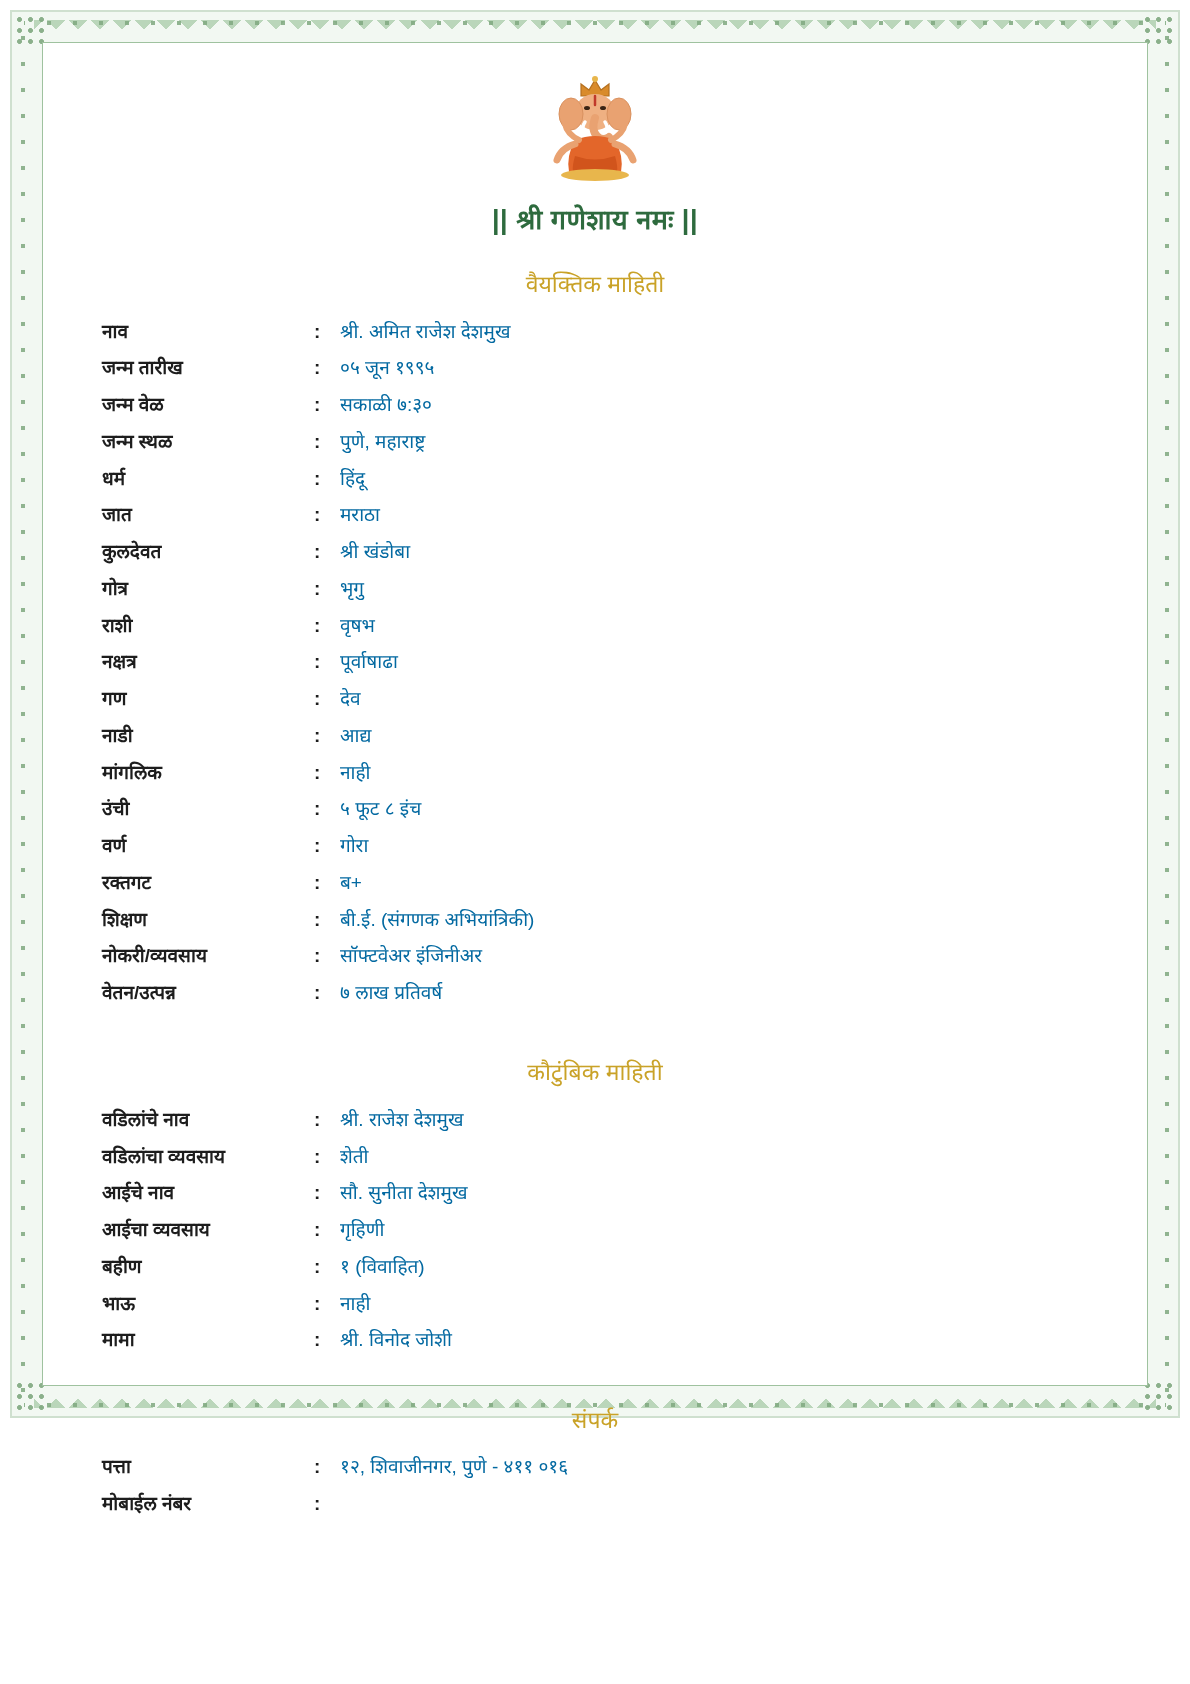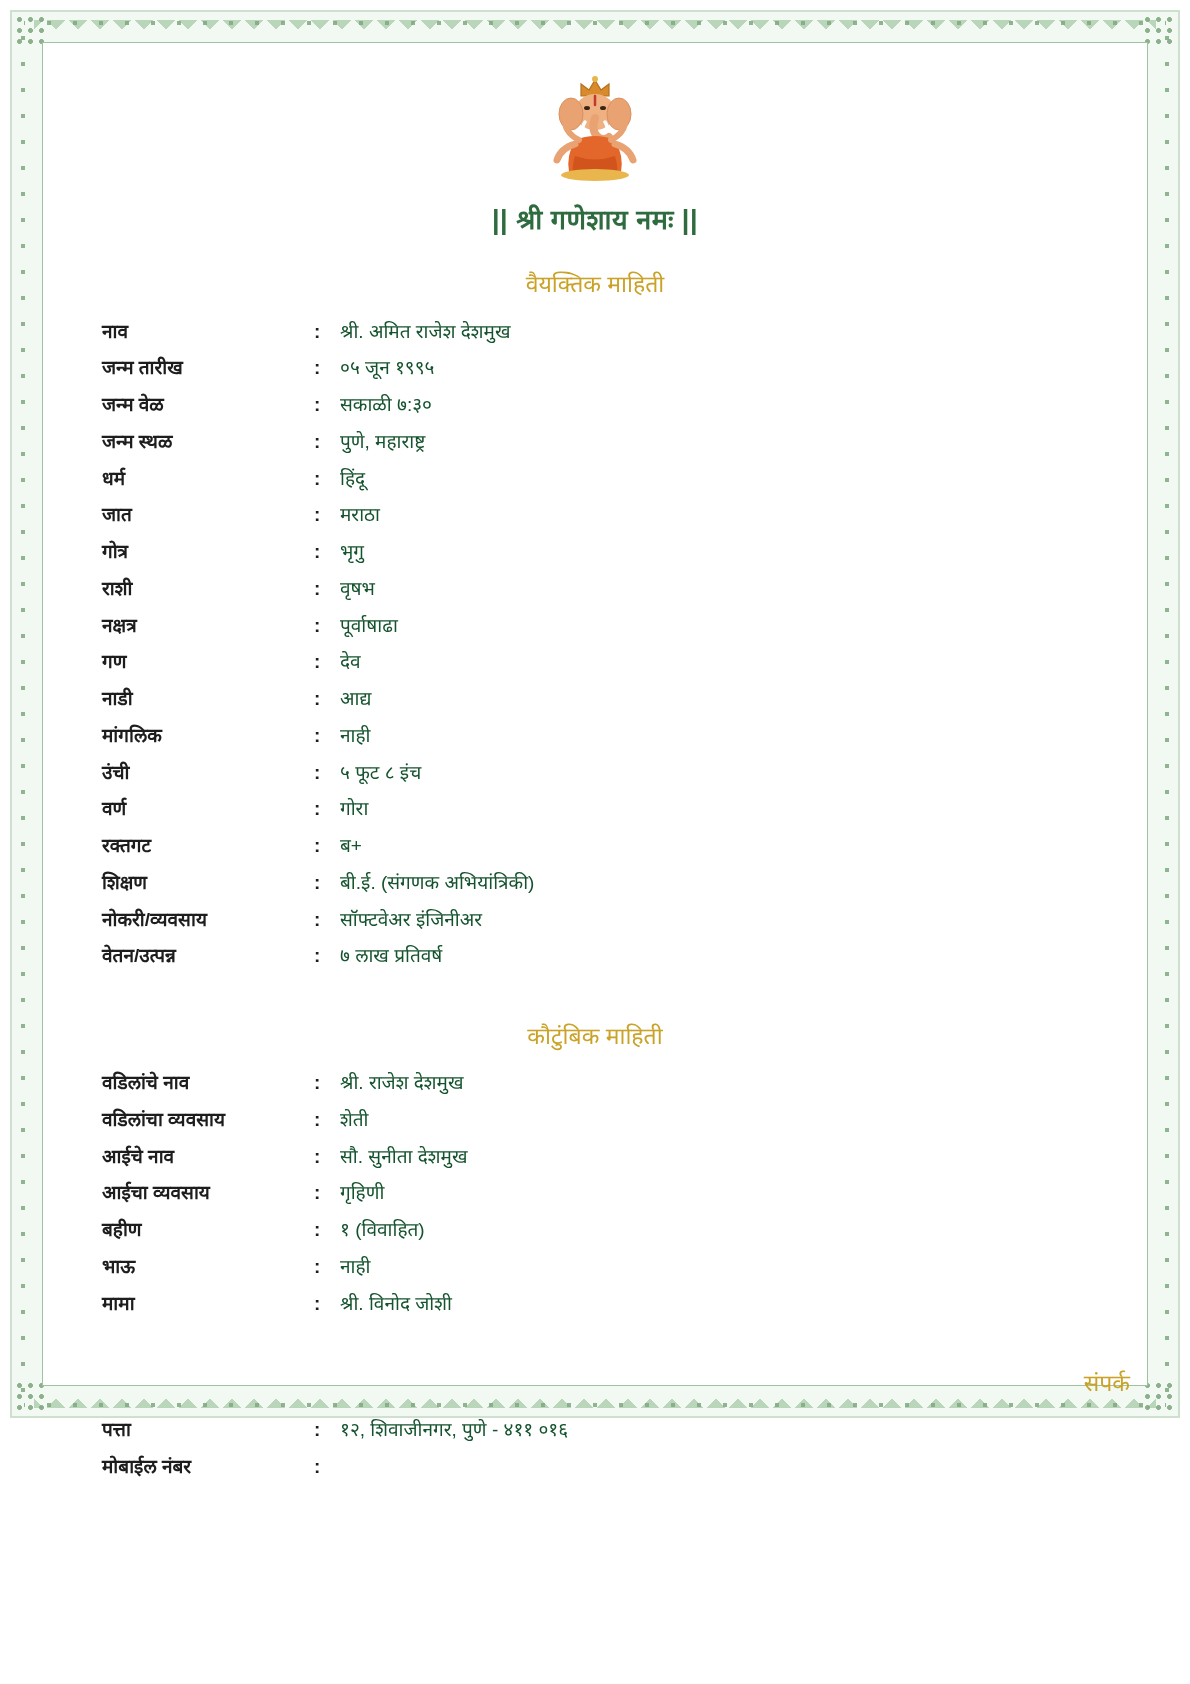--- a/index.html
+++ b/index.html
@@ -133,21 +133,21 @@
 
   .section-title {
     text-align: center;
     font-size: 23px;
     font-weight: normal;
     color: #c9a227;
     margin-top: 30px;
     margin-bottom: 14px;
   }
   .section-title.family { margin-top: 44px; }
-  .section-title.contact { margin-top: 44px; text-align: right; }
+  .section-title.contact { margin-top: 44px; }
 
   table.rows {
     width: 100%;
     border-collapse: collapse;
     margin-left: 42px;
   }
   table.rows td {
     vertical-align: top;
     font-size: 19px;
     padding: 6.5px 0;
@@ -158,21 +158,21 @@
     font-weight: bold;
     color: #1d1d1d;
     white-space: nowrap;
   }
   td.colon {
     width: 26px;
     font-weight: bold;
     color: #1d1d1d;
   }
   td.value {
-    color: #14532d;
+    color: #0369a1;
   }
 </style>
 </head>
 <body>
 
 <div class="page">
 
   <div class="border-outer"></div>
 
   <div class="chevron-band top"></div>
@@ -254,20 +254,25 @@
           <td class="label">धर्म</td>
           <td class="colon">:</td>
           <td class="value">हिंदू</td>
         </tr>
         <tr>
           <td class="label">जात</td>
           <td class="colon">:</td>
           <td class="value">मराठा</td>
         </tr>
         <tr>
+          <td class="label">कुलदेवत</td>
+          <td class="colon">:</td>
+          <td class="value">श्री खंडोबा</td>
+        </tr>
+        <tr>
           <td class="label">गोत्र</td>
           <td class="colon">:</td>
           <td class="value">भृगु</td>
         </tr>
         <tr>
           <td class="label">राशी</td>
           <td class="colon">:</td>
           <td class="value">वृषभ</td>
         </tr>
         <tr>

